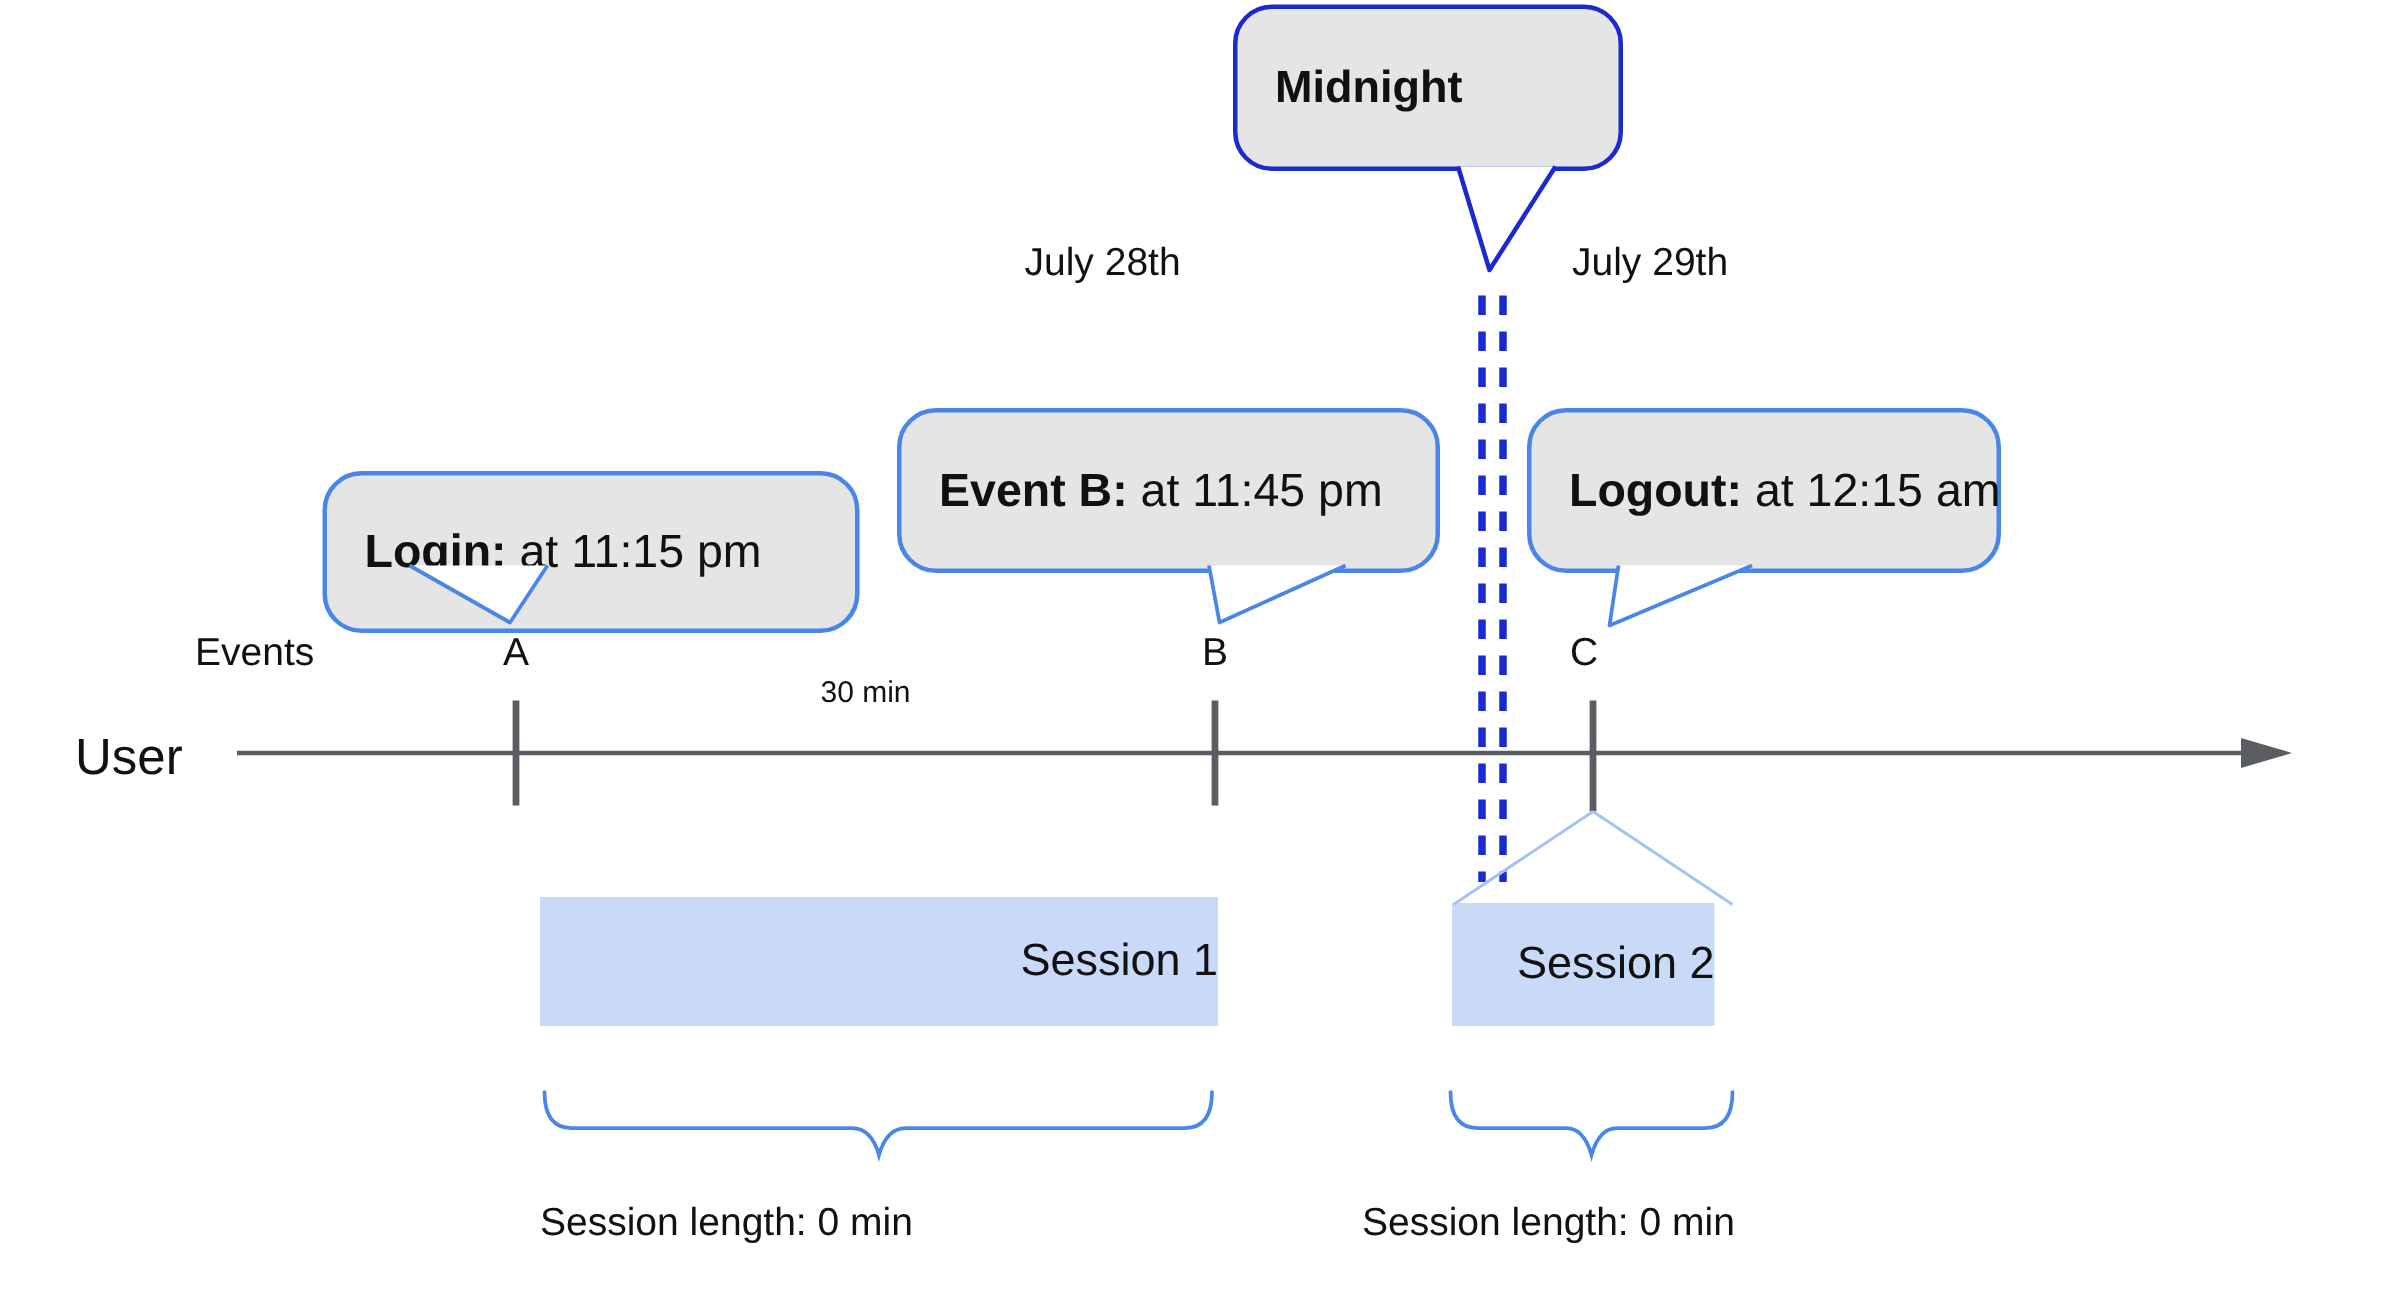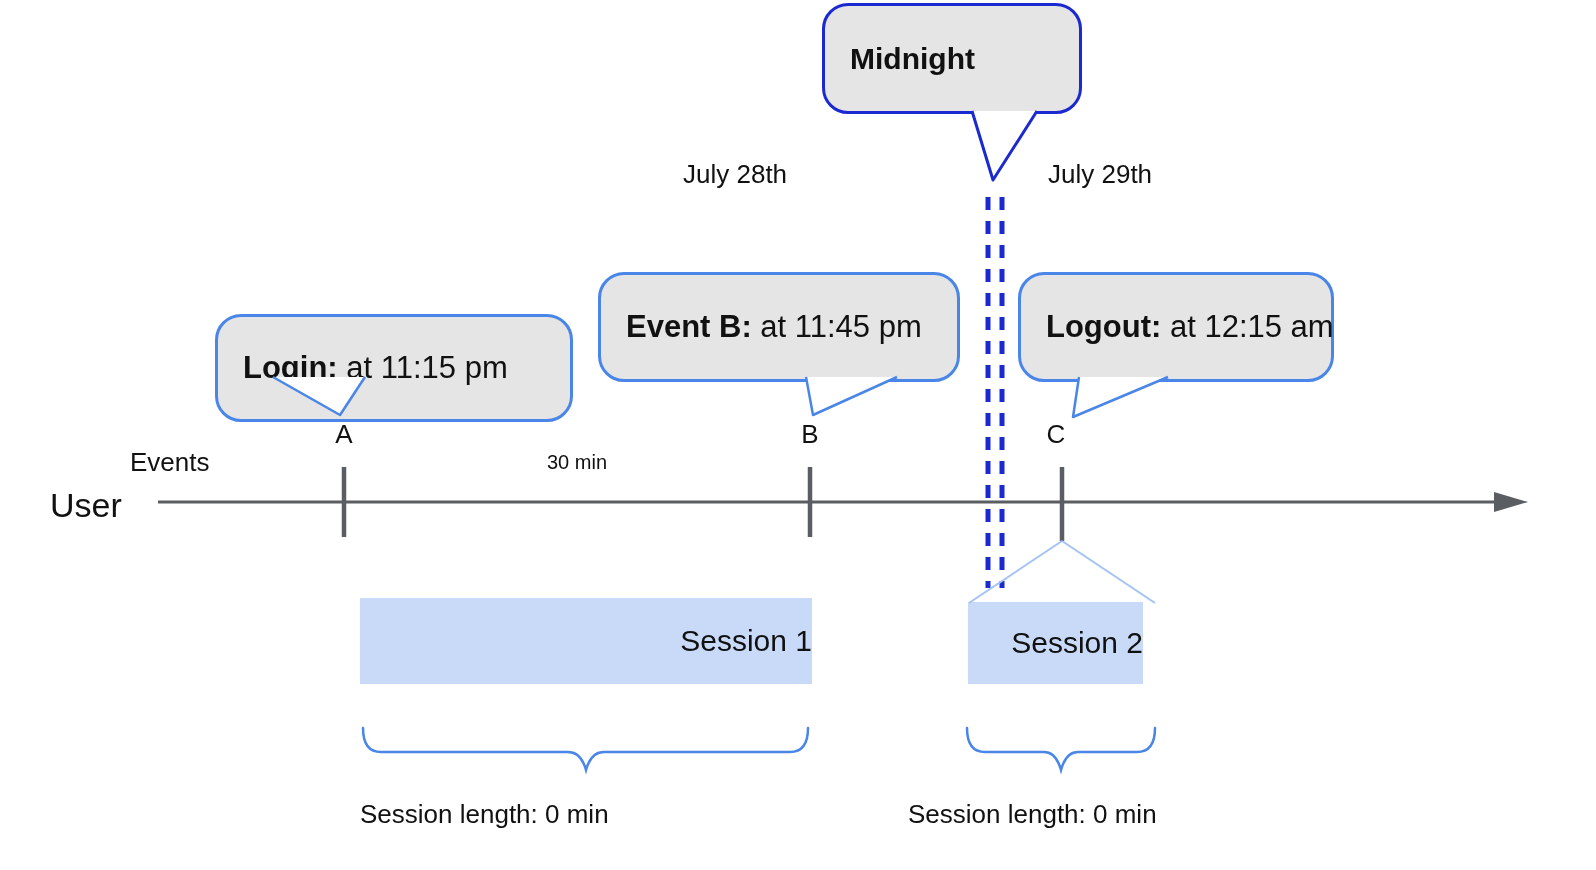--- a/index.html
+++ b/index.html
@@ -61,21 +61,21 @@
     <span><span class="b">Event B:</span><span> at 11:45 pm</span></span>
   </div>
 
   <div class="bubble" style="left:1018px; top:272px; width:316px; height:110px;">
     <span><span class="b">Logout:</span><span> at 12:15 am</span></span>
   </div>
 
   <div class="lbl" style="left:683px; top:160px;">July 28th</div>
   <div class="lbl" style="left:1048px; top:160px;">July 29th</div>
 
-  <div class="lbl" style="left:130px; top:420px;margin-top:28px;">Events</div>
+  <div class="lbl" style="left:130px; top:420px;">Events</div>
   <div class="lbl user-lbl" style="left:50px; top:486px;">User</div>
   <div class="lbl interval-lbl" style="left:547px; top:451px;">30 min</div>
 
   <div class="lbl center" style="left:344px; top:420px;">A</div>
   <div class="lbl center" style="left:810px; top:420px;">B</div>
   <div class="lbl center" style="left:1056px; top:420px;">C</div>
 
   <div class="lbl" style="left:360px; top:800px;">Session length: 0 min</div>
   <div class="lbl" style="left:908px; top:800px;">Session length: 0 min</div>
 

